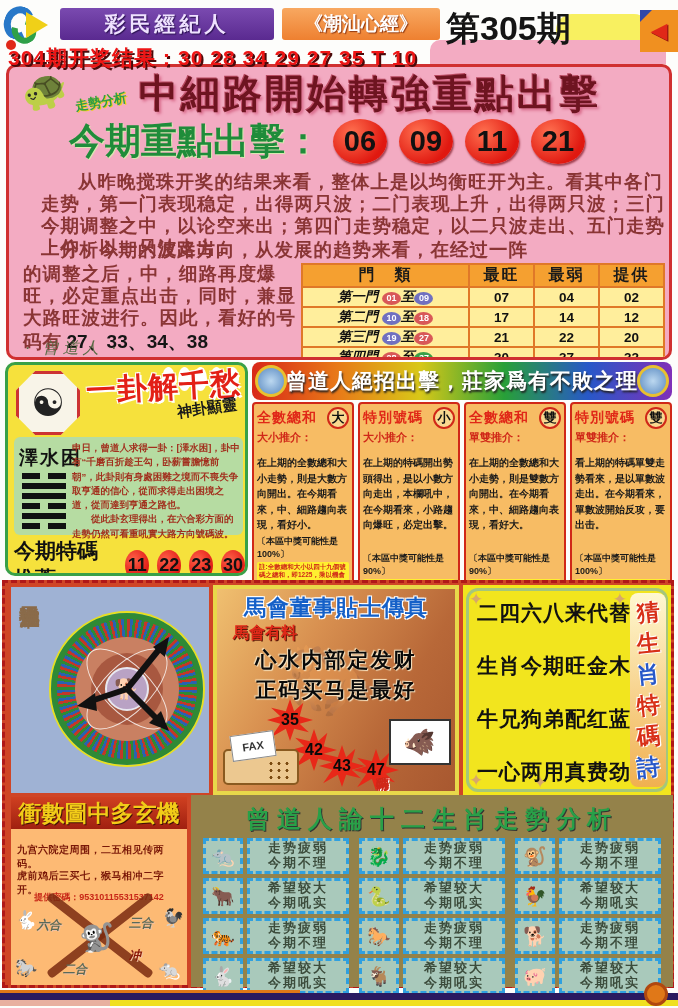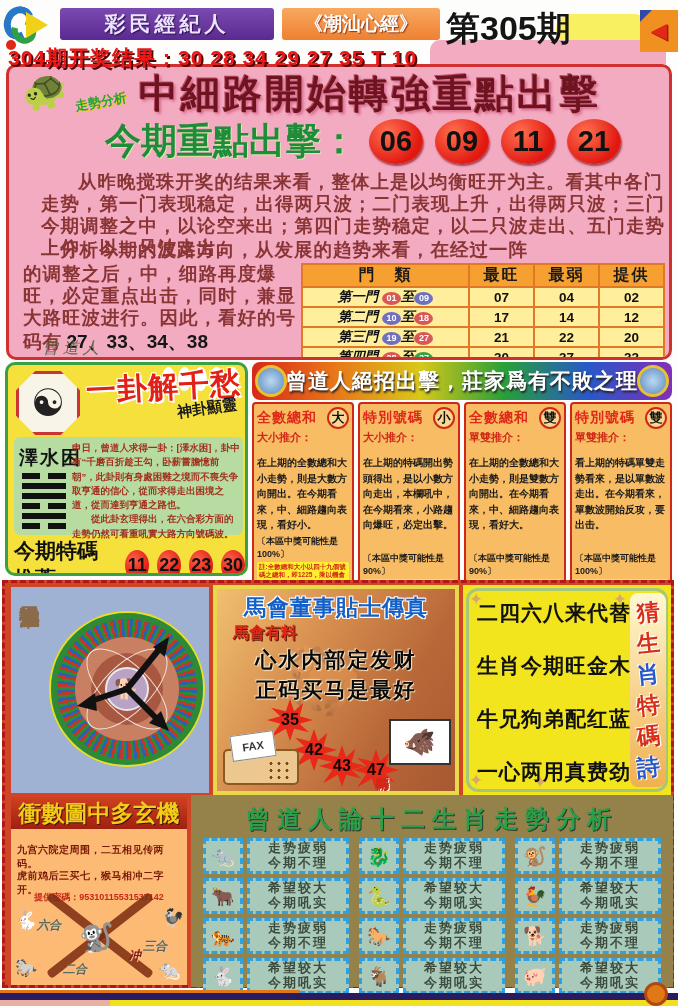--- a/index.html
+++ b/index.html
@@ -21,21 +21,21 @@
   .corner-box { right:0; top:10px; width:38px; height:42px; background:#f09020; display:flex; align-items:center; justify-content:center; }
   .corner-box .blue-tri { position:absolute; left:0; top:0; width:0; height:0; border-top:12px solid #3048a8; border-right:12px solid transparent; }
   .corner-box .arrow { color:#e02818; font-size:22px; line-height:1; text-shadow:1px 1px 0 #801010; }
   .result-line { left:8px; top:44px; z-index:5; font-size:21px; font-weight:bold; color:#ee1515; text-shadow:2px 2px 0 #4a0a0a; letter-spacing:1px; }
 
   
   .main-sec { left:6px; top:64px; width:666px; height:296px; background:#f3abc2; border:3px solid #d03030; border-radius:10px; overflow:hidden; }
   .turtle { left:12px; top:2px; font-size:38px; transform:rotate(-15deg); }
   .badge { left:66px; top:26px; font-size:13px; font-weight:bold; color:#2f9e43; text-shadow:1px 1px 0 #f0d018; transform:rotate(-10deg); font-family:"Liberation Serif",serif; }
   .main-title { left:130px; top:0px; width:530px; font-size:39px; font-weight:bold; color:#6e1420; letter-spacing:3px; font-family:Liberation Serif, serif; text-shadow:2px 2px 3px #d86a8a, -1px -1px 0 #b84a60; white-space:nowrap; }
-  .focus-row { left:60px; top:46px; height:56px; display:flex; align-items:center;margin-left:36px; }
+  .focus-row { left:60px; top:46px; height:56px; display:flex; align-items:center; }
   .focus-label { font-size:36px; font-weight:bold; color:#1f8c3a; font-family:"Liberation Serif",serif; text-shadow:1px 1px 0 #d8e8b0; }
   .ball { width:54px; height:45px; background:radial-gradient(circle at 35% 30%,#ff7050,#e01810 70%); border-radius:50%; color:#111; font-size:29px; font-weight:bold; display:flex; align-items:center; justify-content:center; margin-left:12px; box-shadow:1px 2px 2px #a04050; }
   .para { color:#8a3535; font-weight:bold; font-family:"Liberation Serif",serif; }
   .para1 { left:14px; top:104px; width:636px; font-size:18.5px; line-height:22px; text-indent:2em; letter-spacing:1px;margin-left:18px; }
   .para2 { left:14px; top:172px; width:636px; font-size:18.5px; line-height:22px; text-indent:2em; letter-spacing:1px; }
   .main-lower { left:10px; top:196px; width:648px; height:96px; display:flex; }
   .left-col { width:282px; padding:0 4px; position:relative; }
   .para3 { font-size:18.5px; line-height:22px; letter-spacing:1px; display:inline; }
   .picks { font-size:19px; font-weight:bold; color:#151515; }
   .signature { position:absolute; left:6px; bottom:0px; font-size:16px; font-style:italic; color:#5a6a45; letter-spacing:4px; }
@@ -365,21 +365,21 @@
 
     <div class="abs mystery-title">衝數圖中多玄機</div>
     <div class="abs mystery-box">
       <div class="mys-line" style="top:14px;">九宫六院定周围，二五相见传两码。</div>
       <div class="mys-line" style="top:40px;">虎前鸡后三买七，猴马相冲二字开。</div>
       <div class="mys-code">提供密碼：95310115531537142</div>
       <div class="cross-bar" style="transform:rotate(38deg);"></div>
       <div class="cross-bar" style="transform:rotate(-38deg);"></div>
       <span class="mys-animal" style="left:4px; top:80px;">🐇</span>
       <span class="mys-label" style="left:26px; top:88px;">六合</span>
-      <span class="mys-label" style="left:132px; top:86px;margin-top:23px;">三合</span>
+      <span class="mys-label" style="left:118px; top:86px;">三合</span>
       <span class="mys-animal" style="right:2px; top:78px;">🐓</span>
       <span class="mys-animal" style="left:68px; top:92px; font-size:28px;">🐒</span>
       <span class="mys-label" style="left:118px; top:118px; color:#8a1808;">冲</span>
       <span class="mys-label" style="left:52px; top:132px;">二合</span>
       <span class="mys-animal" style="left:4px; top:128px;">🐎</span>
       <span class="mys-animal" style="right:6px; top:130px;">🐀</span>
     </div>
 
     <div class="abs zodiac-panel">
       <div class="zodiac-title">曾道人論十二生肖走勢分析</div>

